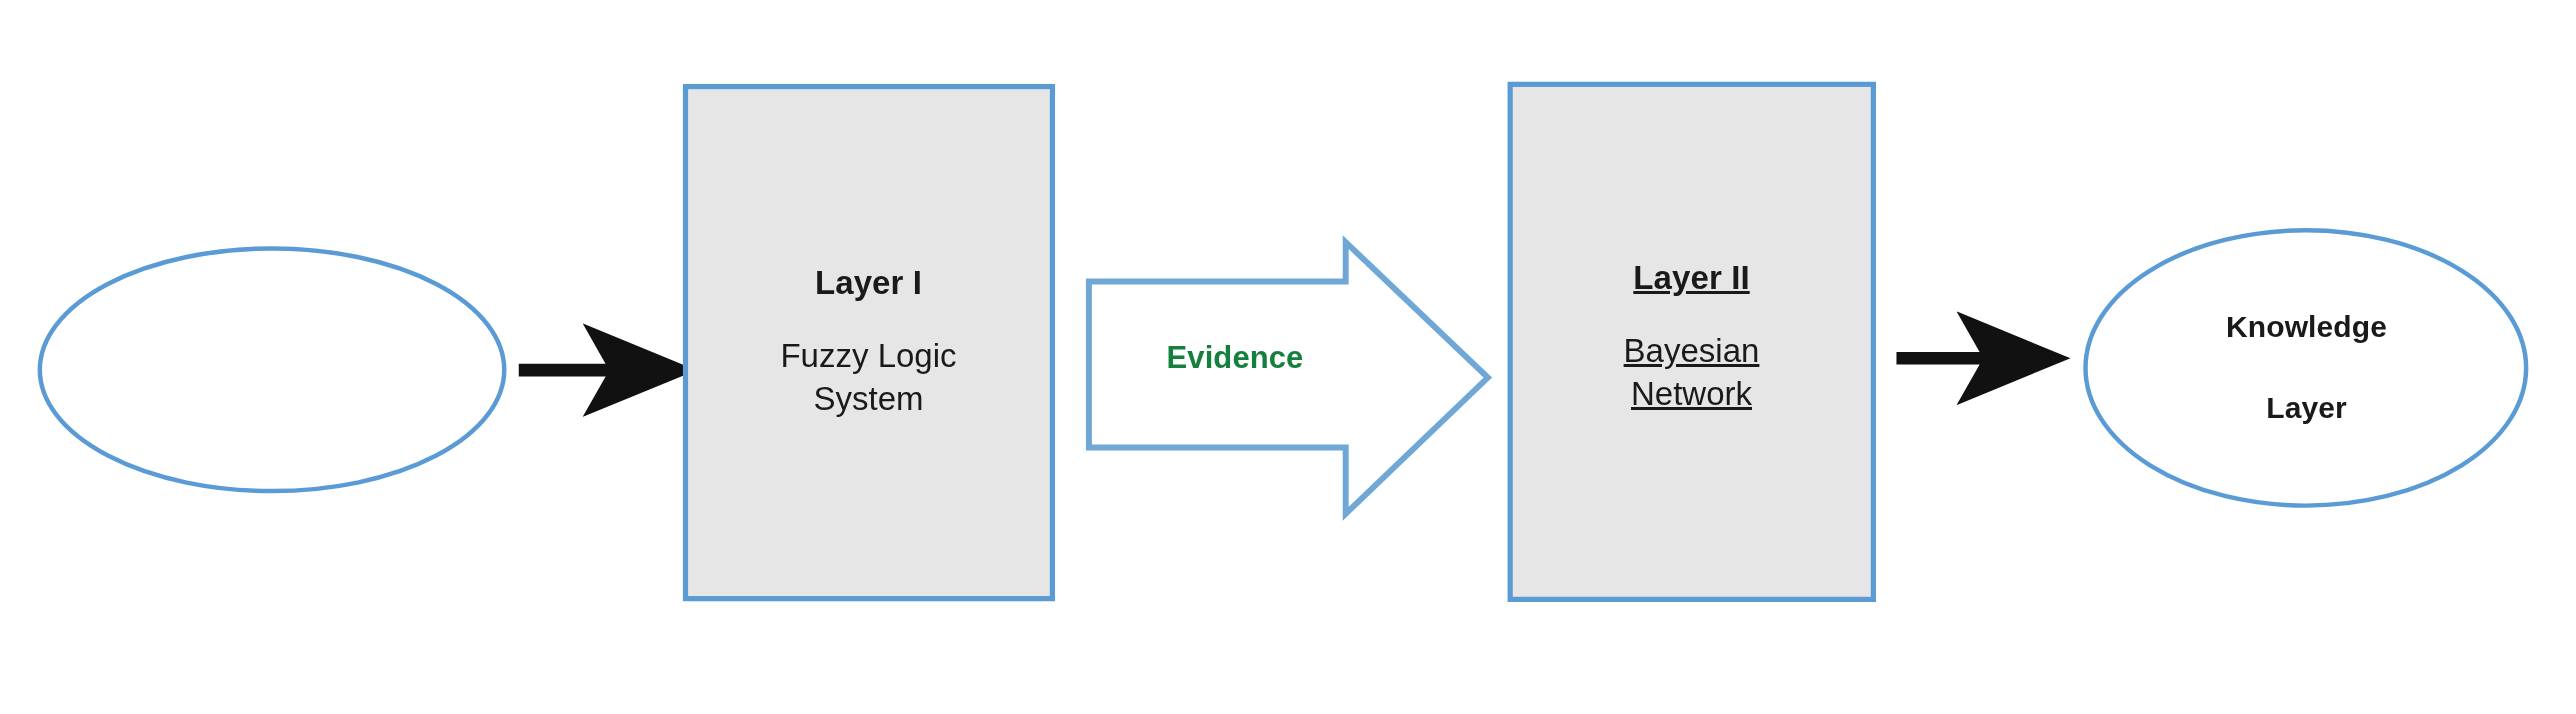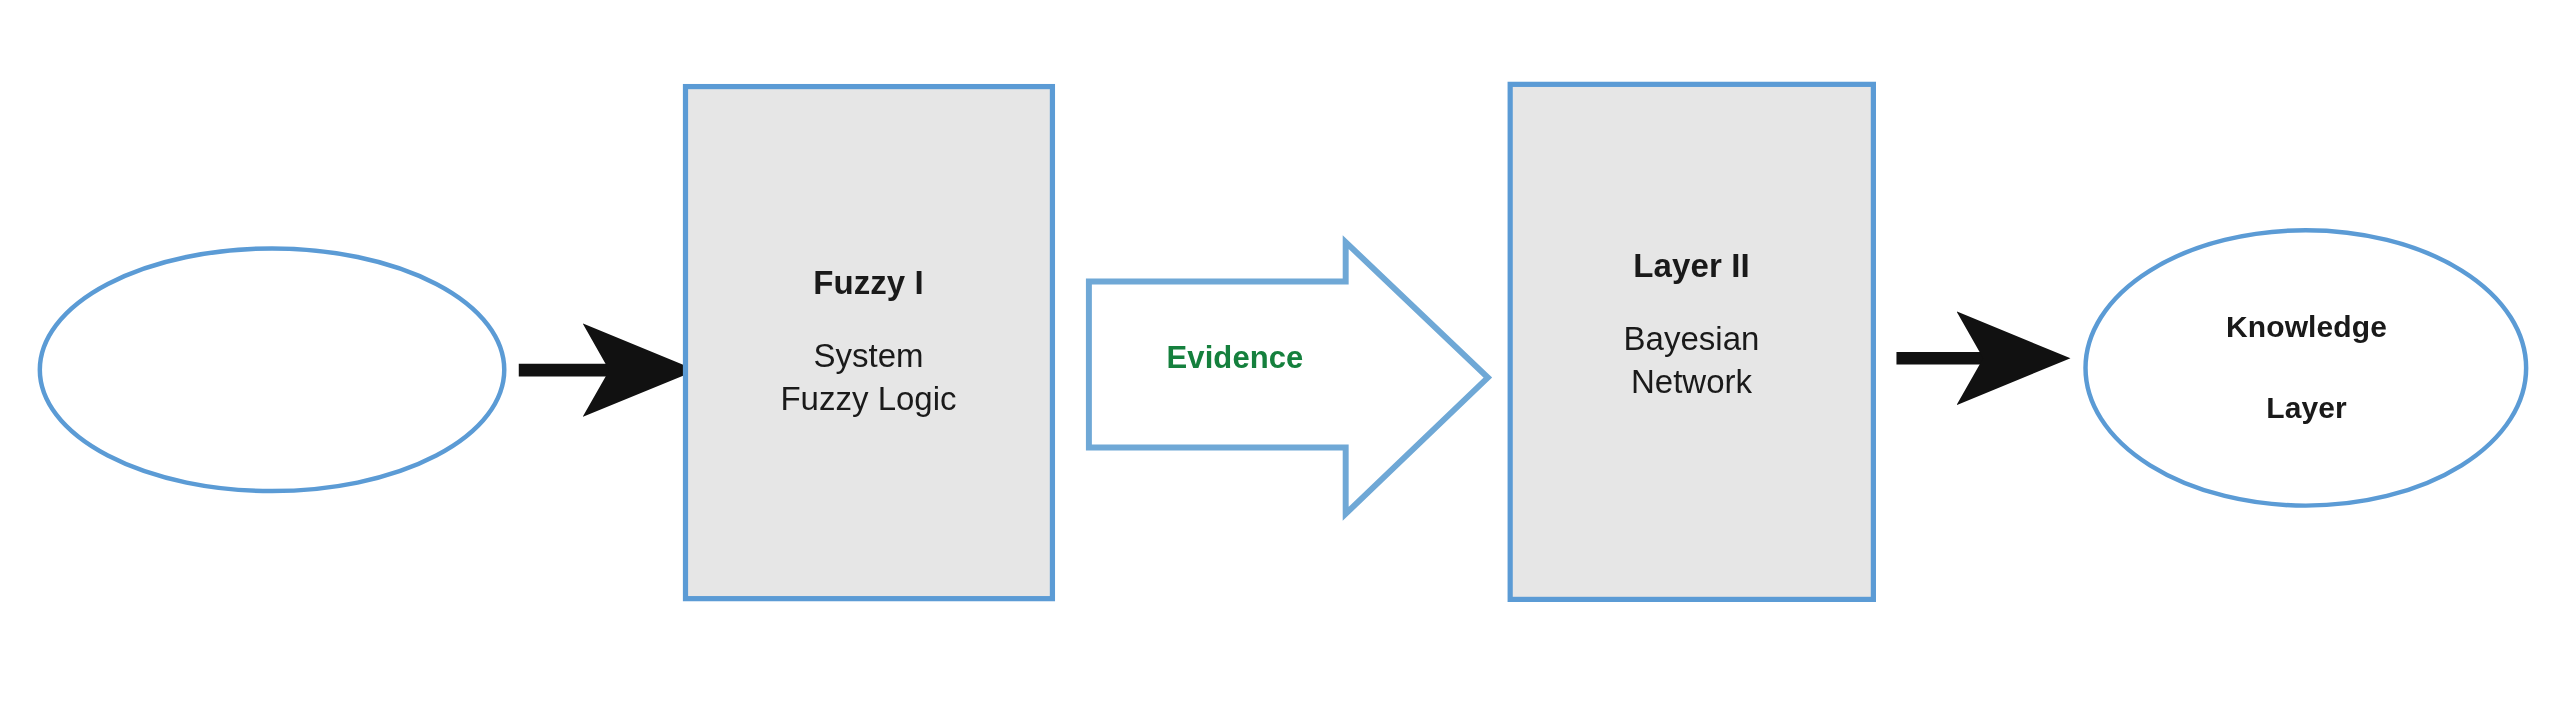--- a/index.html
+++ b/index.html
@@ -88,32 +88,32 @@
 
     <rect x="2029" y="113" width="488" height="692" fill="#e6e6e6" stroke="#5b9bd5" stroke-width="7"></rect>
 
     <line x1="2548" y1="481" x2="2758" y2="481" stroke="#111111" stroke-width="17" marker-end="url(#blackhead)"></line>
 
     <ellipse cx="3098" cy="494" rx="296" ry="185" fill="#ffffff" stroke="#5b9bd5" stroke-width="6"></ellipse>
   </svg>
 
 
   <div class="node-label" style="left:685px; top:86px; width:367px; height:512px;">
-    <span class="rect-title">Fuzzy I</span>
+    <span class="rect-title">Layer I</span>
     <div class="rect-sub">
+      <span>Fuzzy Logic</span>
       <span>System</span>
-      <span>Fuzzy Logic</span>
     </div>
   </div>
 
   <div class="node-label evidence-text" style="left:1116px; top:298px; width:238px; height:119px;">
     <span>Evidence</span>
   </div>
 
-  <div class="node-label" style="left:1510px; top:68px; width:363px; height:515px;">
+  <div class="node-label" style="left:1510px; top:80px; width:363px; height:515px;text-decoration:underline;">
     <span class="rect-title">Layer II</span>
     <div class="rect-sub">
       <span>Bayesian</span>
       <span>Network</span>
     </div>
   </div>
 
   <div class="node-label ellipse-text" style="left:2086px; top:230px; width:441px; height:275px;">
     <span>Knowledge</span>
     <span class="line-gap"></span>

